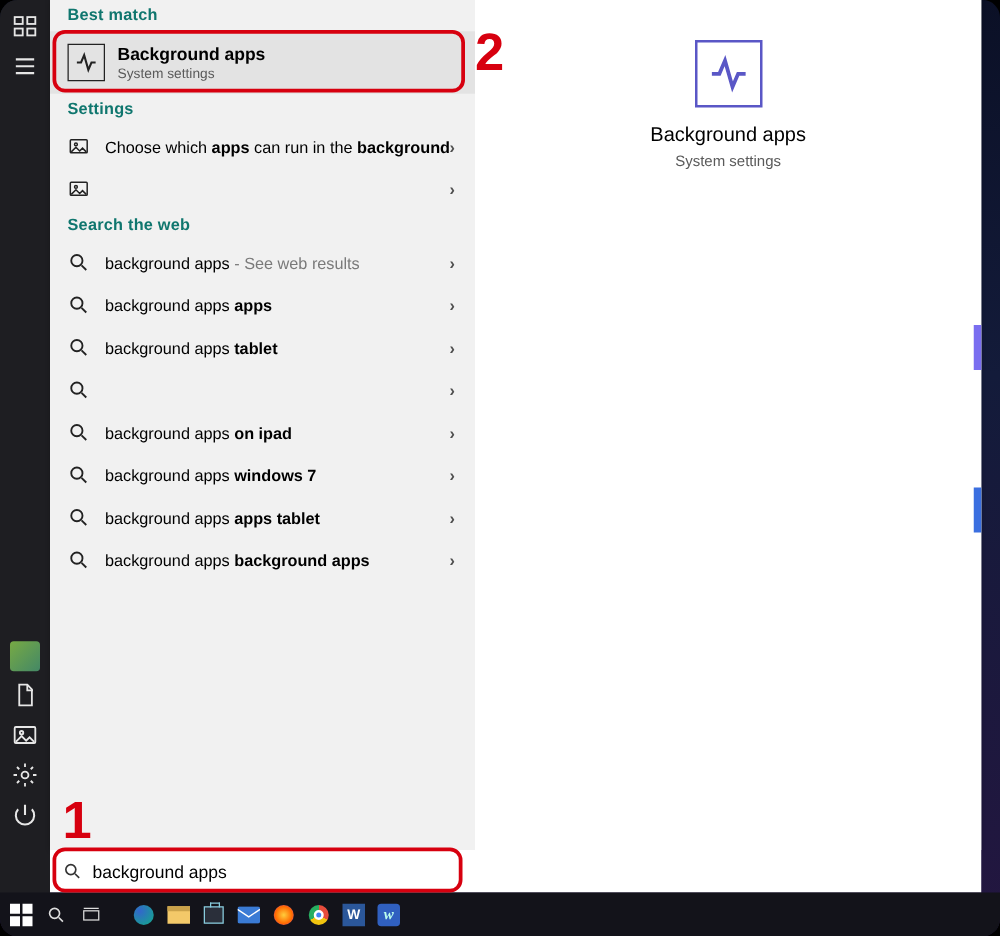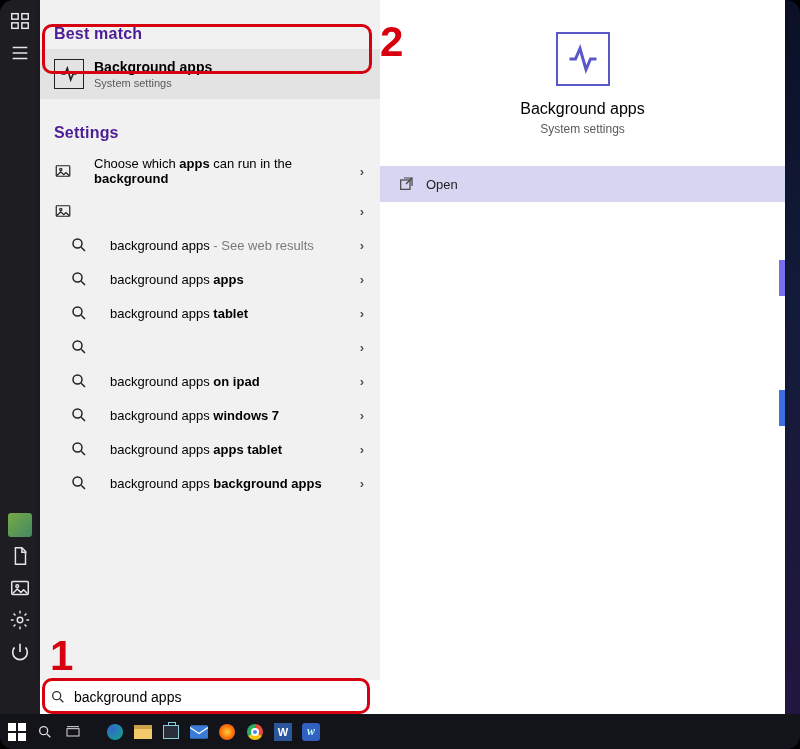--- a/index.html
+++ b/index.html
@@ -17,37 +17,37 @@
   .left-mid-icons { position:absolute; top:503px; left:0; width:40px;}
 
   
   .search-popup {
     position:absolute; left:40px; top:0; width:745px; height:680px;
     background:#fff; display:flex; box-shadow:0 0 4px rgba(0,0,0,.3);
   }
   .results-col { width:340px; height:100%; background:#f1f1f1; display:flex; flex-direction:column; }
   .preview-col { flex:1; height:100%; background:#ffffff; position:relative; }
 
-  .sec-header { font-size:16px; font-weight:600; color:#4c1d95; padding:25px 12px 6px 14px; letter-spacing:.2px;}
+  .sec-header { font-size:13px; font-weight:600; color:#0f766e; padding:4px 12px 6px 14px; letter-spacing:.2px;}
   .best-match {
     display:flex; align-items:center; gap:10px; padding:10px 12px 10px 14px;
     background:#e3e3e3; position:relative;
   }
   .bm-icon-box { width:30px; height:30px; border:1.5px solid #222; display:flex; align-items:center; justify-content:center;}
   .bm-title { font-size:14px; font-weight:600; color:#000;}
   .bm-sub   { font-size:11px; color:#5a5a5a; margin-top:2px;}
   .result-row {
-    display:flex; align-items:center; gap:22px; padding:8px 12px 8px 14px;
+    display:flex; align-items:center; gap:12px; padding:8px 12px 8px 14px;
     font-size:13px; color:#000; position:relative; cursor:default;
   }
   .result-row .chev { position:absolute; right:16px; color:#505050; font-weight:600;}
   .res-ico { width:18px; height:18px; flex:0 0 18px; color:#222;}
   .txt b { font-weight:600; }
   .txt .muted { color:#7a7a7a;}
-  .results-scroll { flex:1; overflow:hidden;padding-left:16px;}
+  .results-scroll { flex:1; overflow:hidden;}
 
   
   .preview-icon-wrap { margin:32px auto 0 auto; width:54px; height:54px; border:2px solid #5a57c6; display:flex; align-items:center; justify-content:center;}
   .preview-title { text-align:center; font-size:16px; color:#000; margin-top:14px;}
   .preview-sub { text-align:center; font-size:12px; color:#5a5a5a; margin-top:4px;}
   .open-row {
     margin-top:30px; padding:10px 18px; background:#d7d6f2; color:#222;
     font-size:13px; display:flex; align-items:center; gap:12px;
   }
   .side-edge { position:absolute; right:0; top:260px; width:6px; height:36px; background:#7a6ef0;}
@@ -151,20 +151,21 @@
           <div class="result-row">
             <svg class="res-ico" viewBox="0 0 24 24" fill="none" stroke="currentColor" stroke-width="1.6">
               <rect x="3" y="5" width="18" height="14" rx="1"></rect>
               <circle cx="9" cy="10" r="1.5"></circle>
               <path d="M4 18l5-5 4 4 3-3 4 4"></path>
             </svg>
             <span class="chev">›</span>
           </div>
         </div>
 
+      <div class="sec-header">Search the web</div>
       <div id="web-list" class="results-scroll">
           <div class="result-row">
             <svg class="res-ico" viewBox="0 0 24 24" fill="none" stroke="currentColor" stroke-width="2">
               <circle cx="10" cy="10" r="6"></circle>
               <line x1="20" y1="20" x2="15" y2="15"></line>
             </svg>
             <span class="txt">background apps<span class="muted"> - See web results</span></span>
             <span class="chev">›</span>
           </div>
           <div class="result-row">
@@ -227,28 +228,20 @@
 
     <div class="preview-col">
       <div class="preview-icon-wrap">
         <svg width="36" height="36" viewBox="0 0 24 24" fill="none" stroke="#5a57c6" stroke-width="2">
             <polyline points="3 12 7 12 10 5 14 19 17 12 21 12"></polyline>
           </svg>
       </div>
       <div class="preview-title">Background apps</div>
       <div class="preview-sub">System settings</div>
 
-      <div class="open-row">
-        <svg width="16" height="16" viewBox="0 0 24 24" fill="none" stroke="#444" stroke-width="1.8">
-            <rect x="4" y="6" width="14" height="14"></rect>
-            <path d="M9 3h12v12"></path>
-            <path d="M21 3l-9 9"></path>
-          </svg>
-        <span>Open</span>
-      </div>
 
       <div class="side-edge"></div>
       <div class="side-edge2"></div>
     </div>
   </div>
 
   <div class="search-bar">
     <svg class="sicon" viewBox="0 0 24 24" fill="none" stroke="currentColor" stroke-width="2">
         <circle cx="10" cy="10" r="6"></circle>
         <line x1="20" y1="20" x2="15" y2="15"></line>

